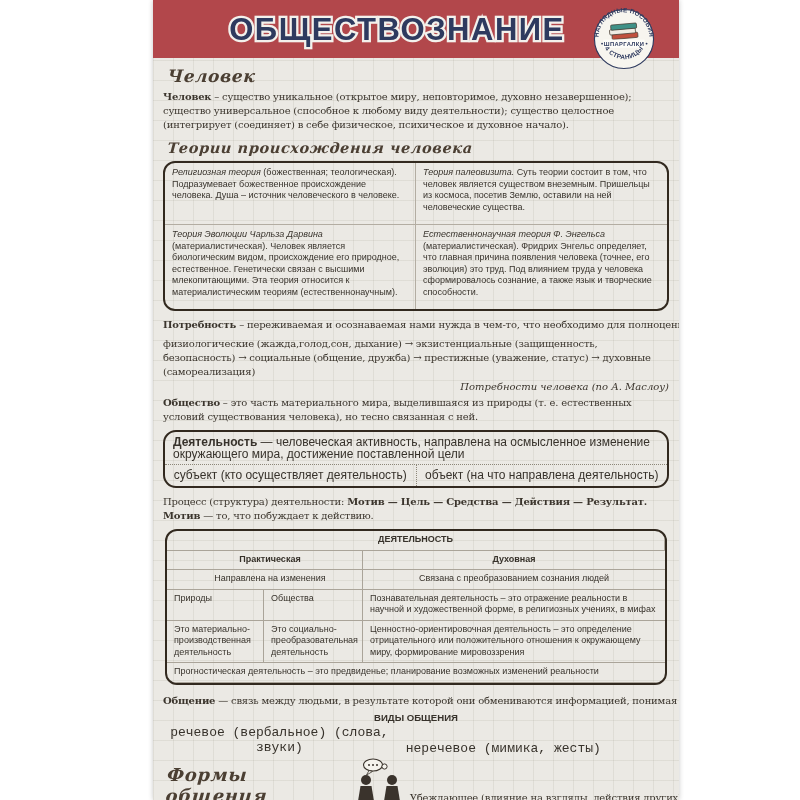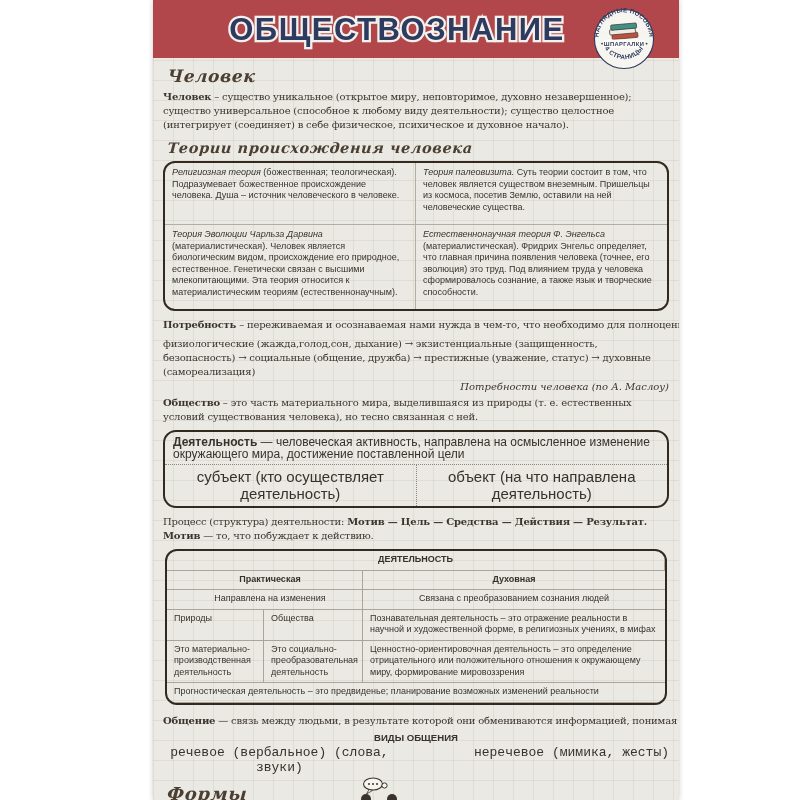--- a/index.html
+++ b/index.html
@@ -61,21 +61,21 @@
     border:2.5px solid #32291f;border-radius:13px;overflow:hidden;
     margin-top:6px;
   }
   .dbox-def{
     font-family:"Liberation Sans", sans-serif;font-size:12px;line-height:12px;
     color:#37322b;padding:4px 8px 4px 8px;
   }
   .dbox-row{display:flex;border-top:1.5px dotted #8d8779;}
   .dbox-cell{
     flex:1;text-align:center;font-family:"Liberation Sans", sans-serif;
-    font-size:15px;color:#37322b;padding:3px 4px 4px 4px;
+    font-size:12px;color:#37322b;padding:3px 4px 4px 4px;
   }
   .dbox-cell.rt{border-left:1.5px dotted #8d8779;}
 
   
   .atable{
     display:grid;grid-template-columns:97px 99px 1fr;
     border:2.5px solid #32291f;border-radius:12px;overflow:hidden;
     margin:6px 2px 0 2px;
   }
   .acell{
@@ -92,21 +92,21 @@
 
   .vidy-title{
     font-family:"Liberation Sans", sans-serif;font-weight:bold;font-size:9.6px;
     text-align:center;color:#37322b;margin-top:4px;
   }
   .vidy-row{
     display:flex;font-family:Liberation Mono, monospace;font-size:13px;
     color:#37322b;margin-top:2px;gap:10px;
   }
   .vidy-row .vl{width:46%;text-align:center;}
-  .vidy-row .vr{flex:1;text-align:right;}
+  .vidy-row .vr{flex:1;text-align:left;margin-top:16px;}
 
   .formy{display:flex;margin-top:6px;}
   .formy-left{width:44%;}
   .formy-left .script-h{font-size:18px;margin:2px 0 6px 2px;}
   .formy-icon{width:64px;margin-top:-6px;}
   .formy-right{flex:1;padding-top:28px;}
   .formy-line{font-size:10px;line-height:16px;letter-spacing:-0.2px;white-space:nowrap;}
 </style>
 </head>
 <body>

